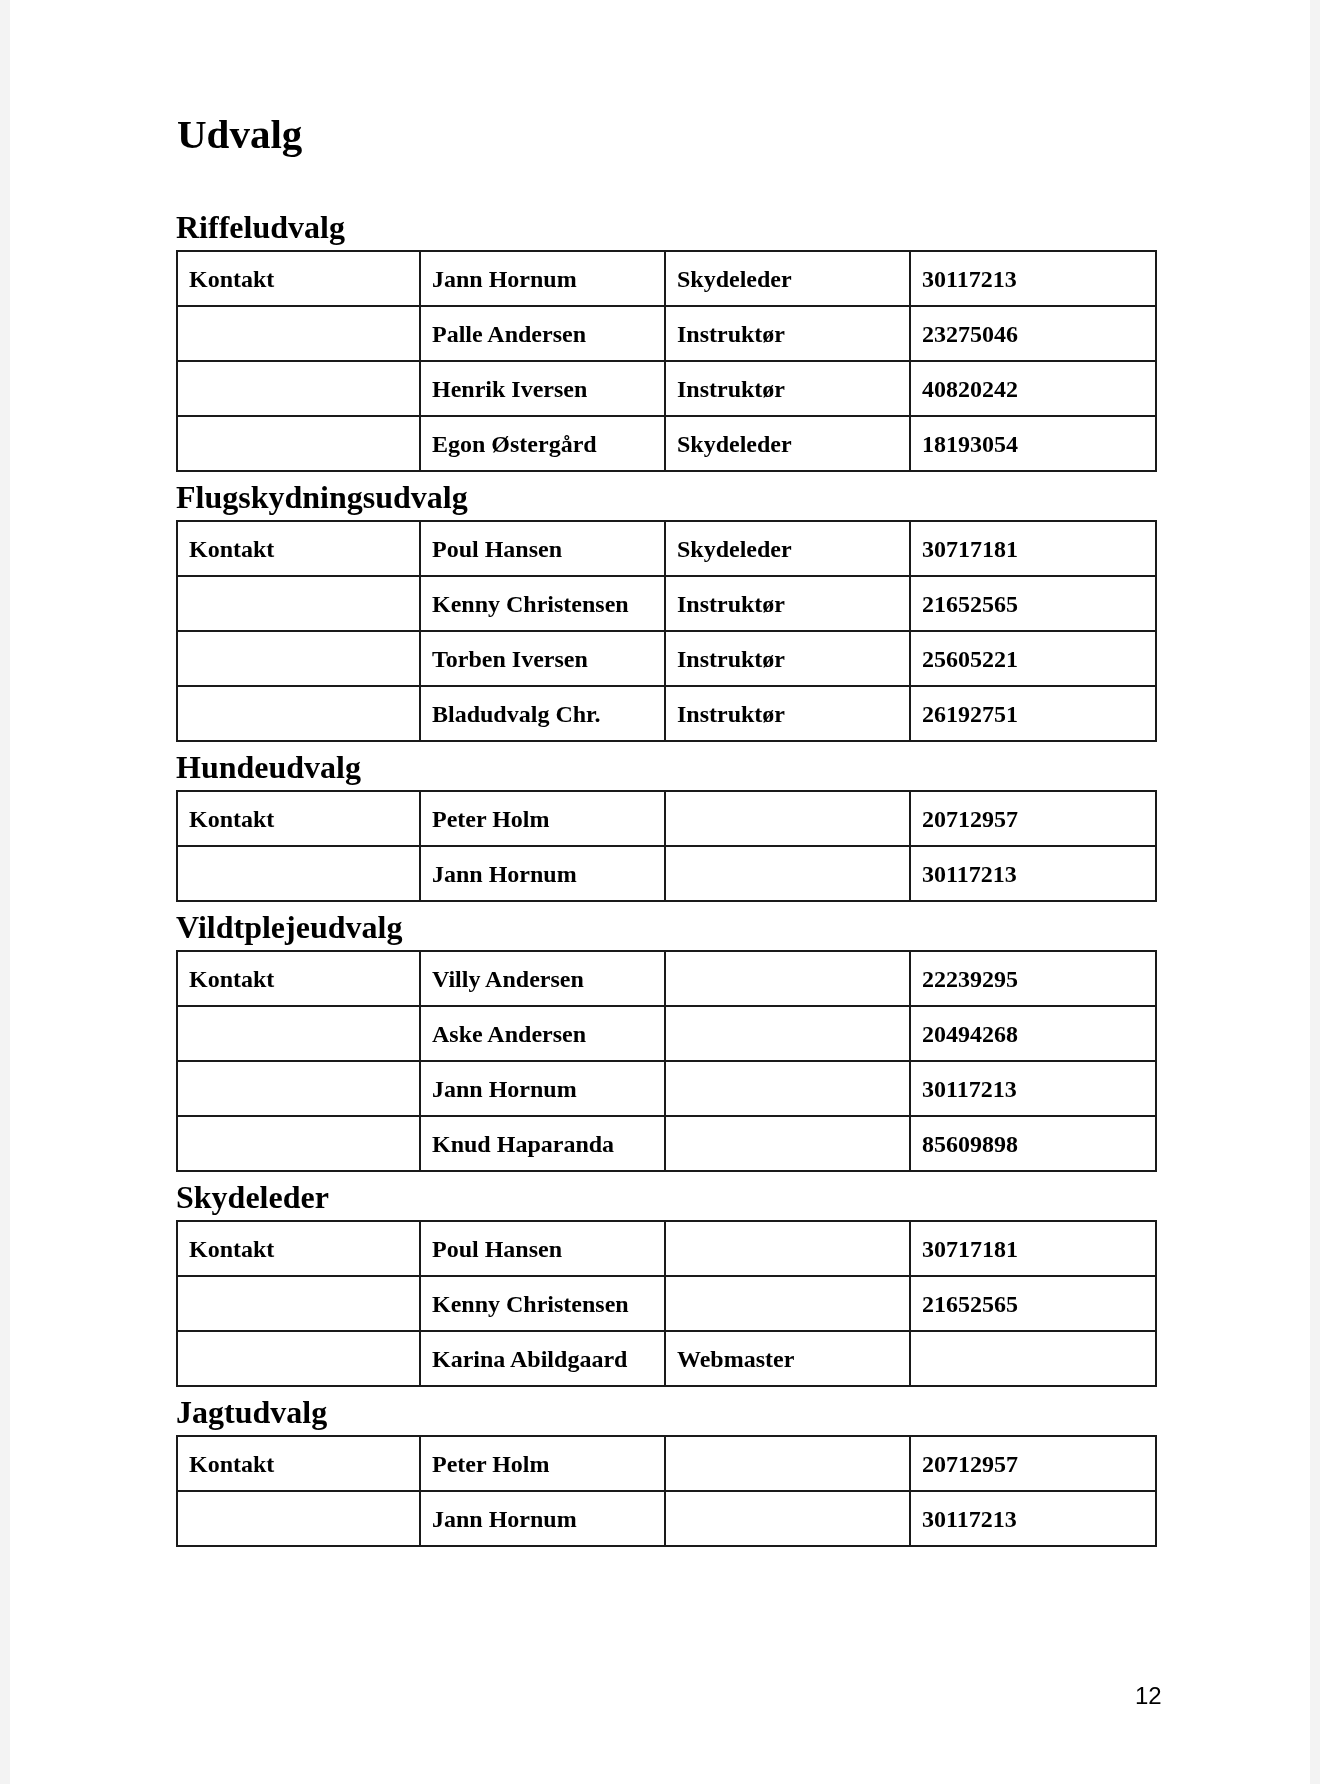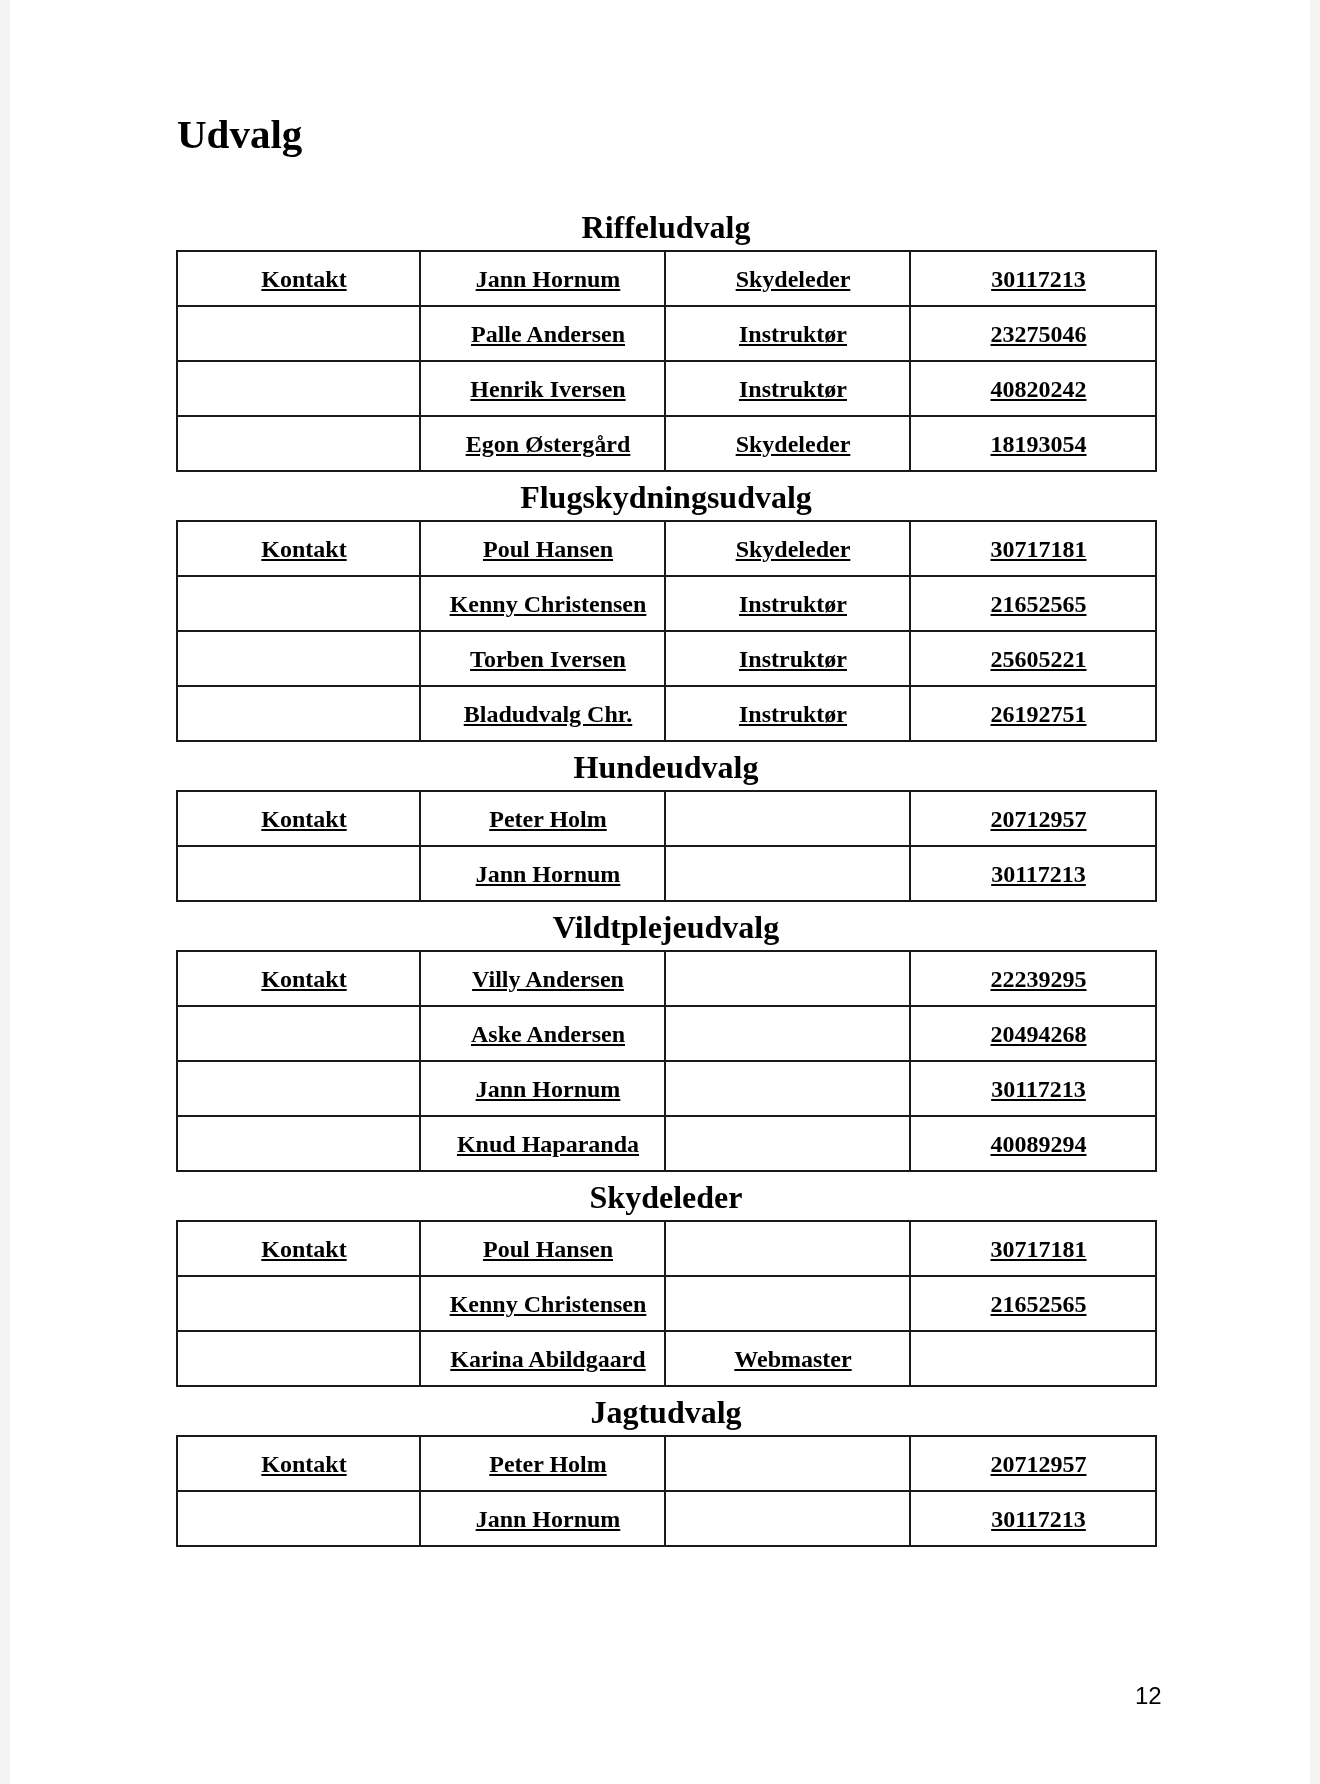--- a/index.html
+++ b/index.html
@@ -9,21 +9,20 @@
     position: relative;
     overflow: hidden;
     font-family: "Liberation Serif", "DejaVu Serif", serif;
     color: #000;
   }
   .page {
     position: absolute;
     left: 10px; top: 0;
     width: 1300px; height: 1784px;
     background: #ffffff;
-    text-align: center;
   }
   .page-title {
     position: absolute;
     left: 167px; top: 108px;
     font-size: 41px;
     font-weight: bold;
     margin: 0;
     line-height: 52px;
   }
   .sections {
@@ -51,21 +50,21 @@
     height: 50px;
     box-sizing: border-box;
     padding: 0 0 0 11px;
     font-size: 24px;
     font-weight: bold;
     vertical-align: middle;
     white-space: nowrap;
     overflow: hidden;
     line-height: 28px;
   }
-  table.committee tr { height: 55px; text-decoration: underline; }
+  table.committee tr { height: 55px; }
   col.c1 { width: 243px; }
   col.c2 { width: 245px; }
   col.c3 { width: 245px; }
   col.c4 { width: 246px; }
   .page-number {
     position: absolute;
     left: 1125px; top: 1682px;
     font-family: "Liberation Sans", "DejaVu Sans", sans-serif;
     font-size: 24px;
     line-height: 28px;
@@ -203,21 +202,21 @@
             <tr>
               <td></td>
               <td>Jann Hornum</td>
               <td></td>
               <td>30117213</td>
             </tr>
             <tr>
               <td></td>
               <td>Knud Haparanda</td>
               <td></td>
-              <td>40089294</td>
+              <td>85609898</td>
             </tr>
           </tbody>
       </table>
     </div>
     <div class="section">
       <h2 class="section-title">Skydeleder</h2>
       <table class="committee">
         <colgroup>
             <col class="c1">
             <col class="c2">

